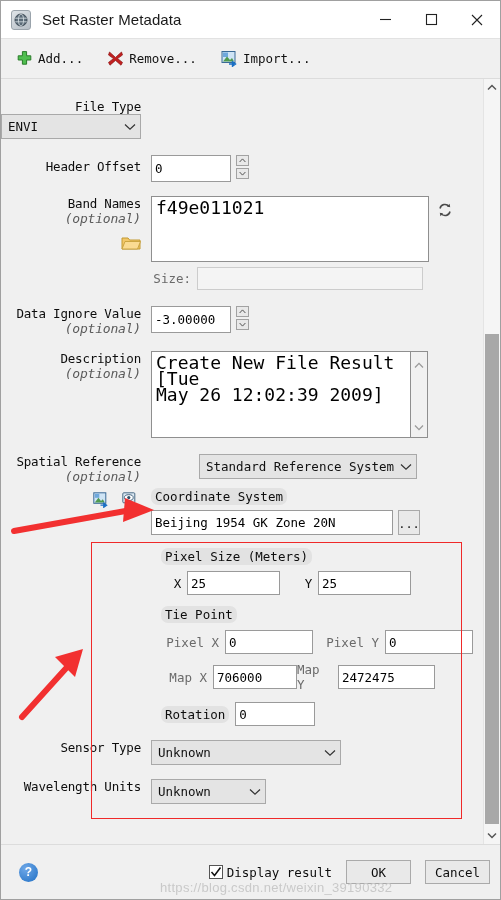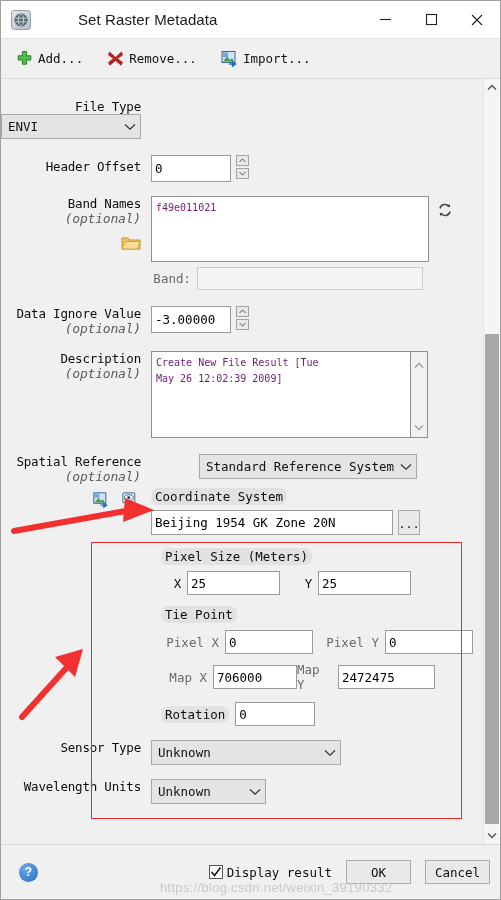--- a/index.html
+++ b/index.html
@@ -20,21 +20,20 @@
     display:flex; flex-direction:column;
   }
 
   
   .titlebar {
     height:38px; min-height:38px;
     background:#ffffff;
     display:flex; align-items:center;
     border-bottom:1px solid #e2e2e2;
     position:relative;
-    gap:36px;
   }
   .title-icon {
     width:20px; height:20px; margin-left:10px;
     border-radius:3px;
     background:linear-gradient(145deg,#dfe4e8,#b6bec6);
     border:1px solid #9aa3ab;
     display:flex; align-items:center; justify-content:center;
   }
   .title-icon svg { display:block; }
   .title-text {
@@ -117,21 +116,21 @@
     font-size:12.5px; color:#101010;
     height:25px; display:flex; align-items:center;
     padding:0 4px 0 6px;
     position:relative;
   }
   .combo .cv { flex:1; white-space:nowrap; overflow:hidden; }
   .combo .chev { margin-left:6px; }
   .area {
     border:1px solid #8f8f8f; background:#fff;
     font-family:"DejaVu Sans Mono", monospace;
-    font-size:10px; color:#701a75;
+    font-size:18px; color:#000000;
     padding:3px 4px; line-height:16px;
     overflow:hidden; position:relative;
   }
   .disabled-box {
     border:1px solid #cccccc; background:#f4f4f4;
     height:23px;
   }
   .spin {
     display:flex; flex-direction:column; margin-left:5px; gap:2px;
   }
@@ -306,21 +305,21 @@
           <span style="display:block;margin-top:9px;text-align:right;">
             <svg width="20" height="16" viewBox="0 0 20 16" style="display:inline-block;">
               <path d="M1 14 V3 h6 l1.6 2 H19 v9 z" fill="#f2c768" stroke="#c29a33" stroke-width="1"></path>
               <path d="M1 14 L4 6.5 H19.5 L16.5 14 Z" fill="#fadb92" stroke="#c29a33" stroke-width="0.8"></path>
             </svg>
           </span>
         </div>
         <div>
           <div class="area" style="width:278px;height:66px;">f49e011021</div>
           <div style="display:flex;align-items:center;margin-top:5px;">
-            <span class="sublabel" style="width:46px;text-align:right;padding-right:6px;">Band:</span>
+            <span class="sublabel" style="width:46px;text-align:right;padding-right:6px;">Size:</span>
             <div class="disabled-box" style="width:226px;"></div>
           </div>
         </div>
         <div style="margin-left:8px;margin-top:6px;">
           <svg width="16" height="16" viewBox="0 0 16 16">
             <path d="M3 6.5 A5 5 0 0 1 12 4.6" fill="none" stroke="#4a4a4a" stroke-width="1.5"></path>
             <path d="M13 9.5 A5 5 0 0 1 4 11.4" fill="none" stroke="#4a4a4a" stroke-width="1.5"></path>
             <path d="M12.6 1.8 L13.2 5.2 L9.9 4.4 Z" fill="#4a4a4a"></path>
             <path d="M3.4 14.2 L2.8 10.8 L6.1 11.6 Z" fill="#4a4a4a"></path>
           </svg>

